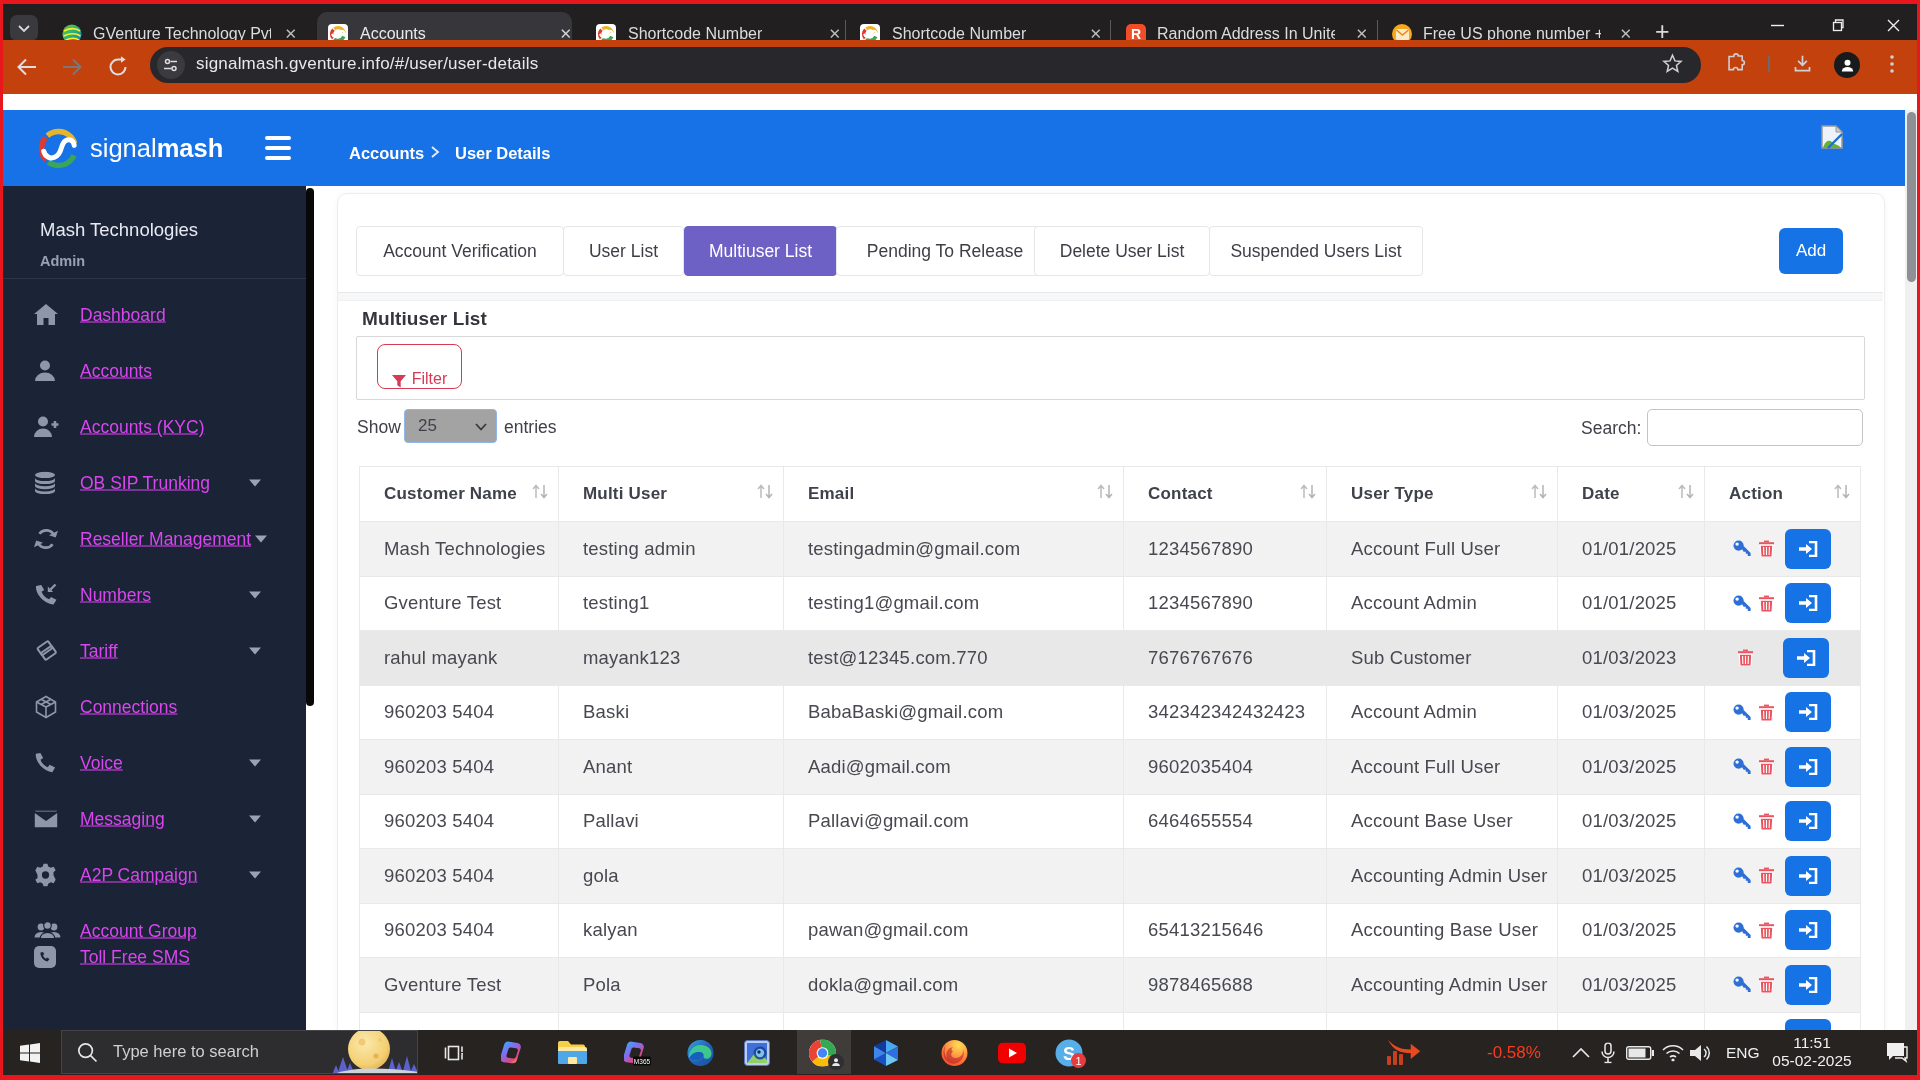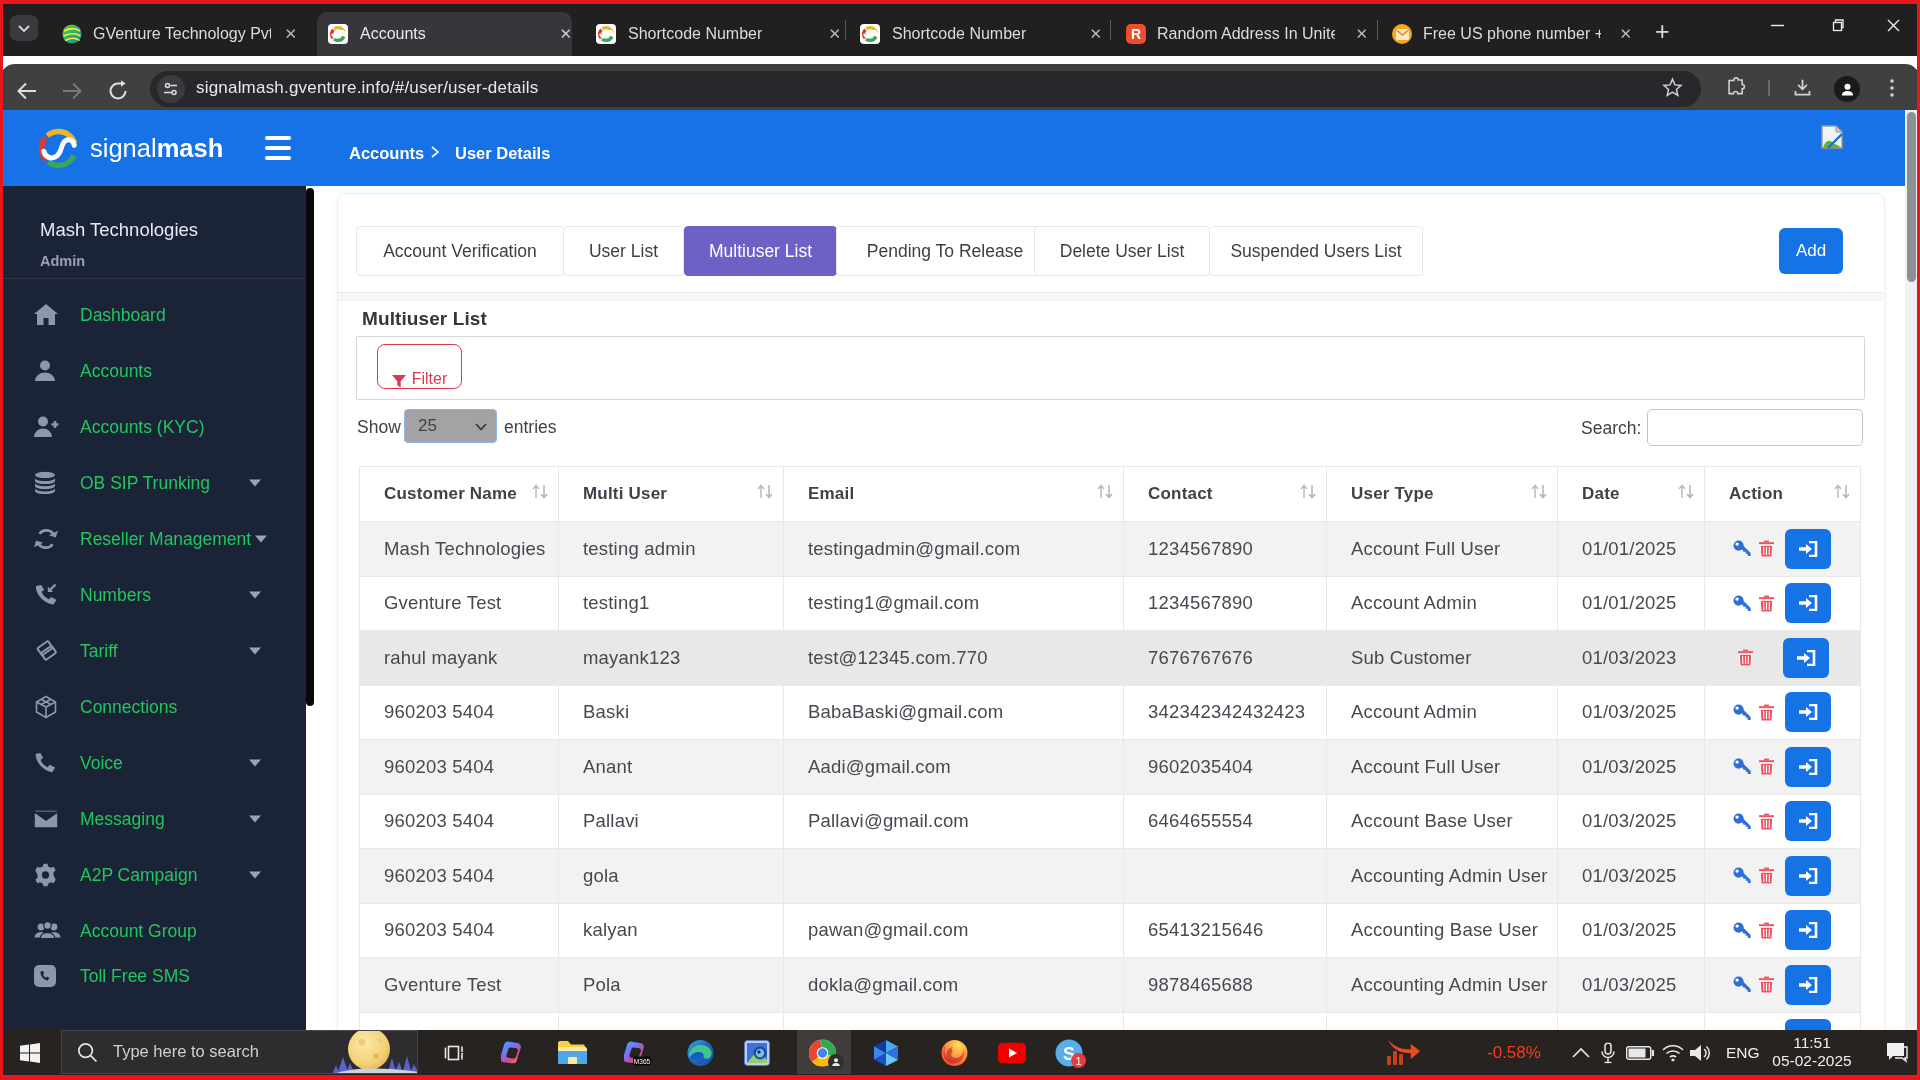--- a/index.html
+++ b/index.html
@@ -1,34 +1,34 @@
 <!DOCTYPE html>
 <html><head>
 <meta charset="utf-8">
 <style>
   html,body{margin:0;padding:0;background:#fff;}
   body{width:1920px;height:1080px;overflow:hidden;font-family:"Liberation Sans",sans-serif;}
   .abs{position:absolute;}
   #stage{position:relative;width:1920px;height:1080px;background:#fff;overflow:hidden;}
   
   #tabstrip{left:0;top:0;width:1920px;height:56px;background:#211f1f;}
-  #toolbar{left:0;top:64px;width:1920px;height:54px;background:#404040;border-radius:15px;}
+  #toolbar{left:0;top:40px;width:1920px;height:54px;background:#c2410c;}
   .tab{position:absolute;top:12px;height:44px;display:flex;align-items:center;color:#dadcdf;font-size:16px;}
   .tab .fav{width:20px;height:20px;margin-right:11px;flex:0 0 auto;}
   .tab .ttl{white-space:nowrap;overflow:hidden;max-width:178px;}
   .tab .x{color:#b9bdc2;font-size:15px;margin-left:auto;}
   .tabsep{position:absolute;top:20px;width:1px;height:20px;background:#5a5a5e;}
   .wbtn{position:absolute;top:0;height:50px;color:#eee;display:flex;align-items:center;justify-content:center;}
   .favsq{width:20px;height:20px;border-radius:4px;background:#fff;display:flex;align-items:center;justify-content:center;margin-right:12px;flex:0 0 auto;}
   
   #appheader{left:0;top:110px;width:1905px;height:76px;background:#1672e6;}
   #sidebar{left:0;top:186px;width:306px;height:844px;background:#1b2337;}
   .mi{position:absolute;left:0;width:306px;height:56px;}
   .mi svg{position:absolute;left:34px;top:50%;transform:translateY(-50%);}
-  .mi .t{position:absolute;left:80px;top:50%;transform:translateY(-50%);font-size:17.5px;color:#22c55e;white-space:nowrap;}
+  .mi .t{position:absolute;left:80px;top:50%;transform:translateY(-50%);font-size:17.5px;color:#d946ef;white-space:nowrap;text-decoration:underline;}
   .mi .car{position:absolute;left:249px;top:50%;transform:translateY(-50%);width:0;height:0;border-left:6px solid transparent;border-right:6px solid transparent;border-top:7px solid #9aa2b6;}
   
   table.dt{border-collapse:collapse;table-layout:fixed;width:1501px;font-size:18.5px;color:#474850;letter-spacing:0.2px;}
   table.dt th,table.dt td{border:1px solid #e9e9e9;padding:0 0 0 24px;text-align:left;font-weight:normal;overflow:hidden;white-space:nowrap;}
   table.dt th{height:54px;font-weight:bold;font-size:17px;color:#3f414b;position:relative;}
   table.dt td{height:53.5px;}
   .sort{position:absolute;right:9px;top:50%;transform:translateY(-50%);}
   tr.odd{background:#f2f2f2;}
   tr.hov{background:#e8e8e8;}
   .acts{display:flex;align-items:center;justify-content:flex-start;}
@@ -735,21 +735,21 @@
       <svg width="27" height="20" viewBox="0 0 27 20" fill="#8e96aa">
           <circle cx="7" cy="6" r="3.4"></circle>
           <path d="M0.5,16.5 a6.5,5.5 0 0 1 13,0 z"></path>
           <circle cx="20" cy="6" r="3.4"></circle>
           <path d="M13.5,16.5 a6.5,5.5 0 0 1 13,0 z"></path>
           <circle cx="13.5" cy="4.5" r="3.8" stroke="#1b2337" stroke-width="1.2"></circle>
           <path d="M6.2,17.5 a7.3,6.2 0 0 1 14.6,0 z" stroke="#1b2337" stroke-width="1.2"></path>
         </svg>
       <span class="t">Account Group</span>
     </div>
-    <div class="mi" style="top:762px;">
+    <div class="mi" style="top:743px;">
       <svg width="22" height="22" viewBox="0 0 22 22">
           <rect x="0" y="0" width="22" height="22" rx="5" fill="#8e96aa"></rect>
           <path d="M6.5,6.5 C6,10 9,14.5 13.5,15.5 L15.5,13 L13,11.5 L12,12.7 C10.5,12 9.3,10.5 9,9 L10.3,8.2 L9,6 Z" fill="#1b2337"></path>
         </svg>
       <span class="t">Toll Free SMS</span>
     </div>
 
   </div>
   <div class="abs" style="left:306px;top:188px;width:8px;height:518px;background:#080808;border-radius:4px;z-index:5;"></div>
   <div id="taskbar" class="abs">

